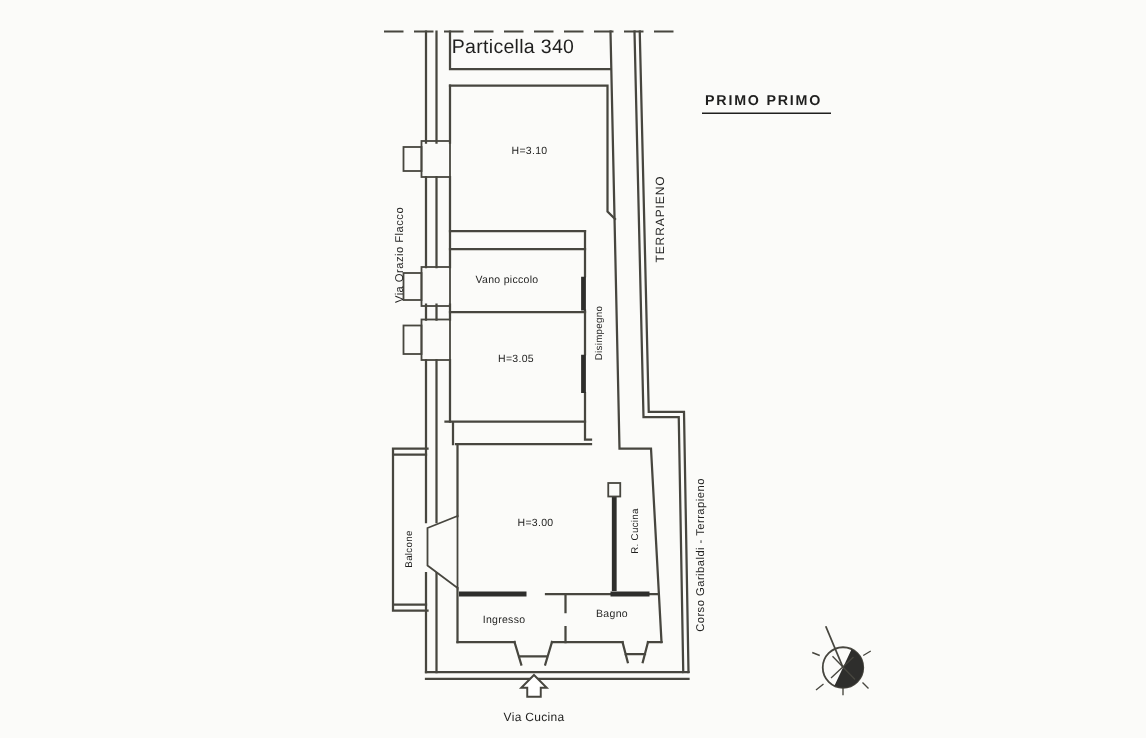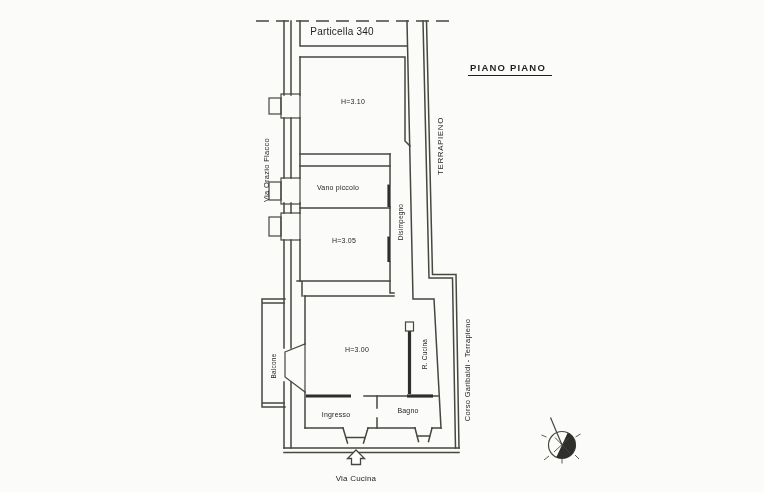--- a/index.html
+++ b/index.html
@@ -15,21 +15,21 @@
   svg .dash{stroke:var(--ink,#47463f);stroke-width:1.4;fill:none;stroke-dasharray:13 7;}
   svg .fillw{fill:#ffffff;stroke:var(--ink,#47463f);stroke-width:1.3;}
   svg .filld{fill:var(--inkdark,#2e2e2c);stroke:none;}
   .lbl{
     position:absolute;white-space:nowrap;
     transform:translate(-50%,-50%);
     font-size:7px;letter-spacing:.2px;color:var(--text,#1f1f1e);
   }
   .lbl.rot{transform:translate(-50%,-50%) rotate(-90deg);}
   .lbl.sz8{font-size:8px;}
-  .lbl.sz85{font-size:10px;}
+  .lbl.sz85{font-size:13px;}
   .lbl.sz65{font-size:6.5px;}
   .lbl.street{font-size:7.5px;letter-spacing:.3px;}
   #floor-title{
     position:absolute;left:468px;top:62px;
     font-size:9.5px;font-weight:bold;letter-spacing:1.2px;
     border-bottom:1.2px solid var(--text,#1f1f1e);
     padding:0 6px 2px 2px;
   }
 </style>
 </head>
@@ -115,21 +115,21 @@
 
     <g>
       <circle class="thin" cx="562" cy="445" r="13.5"></circle>
       <path class="filld" d="M562 431.5 A13.5 13.5 0 0 1 562 458.5 L562 445 Z" transform="rotate(25 562 445)"></path>
       <path class="thin" d="M550.5 417.5 L562 445"></path>
       <path class="thin" style="stroke-width:.9" d="M555 437.5 L570 453 M569 438 L554 452"></path>
       <path class="thin" style="stroke-width:.9" d="M546.5 437 l-5 -2 M549 456 l-5 4 M575 455 l4 4 M562 458.5 v5 M575.5 437 l5 -3"></path>
     </g>
   </svg>
 
-  <div id="floor-title">PIANO PIANO</div>
+  <div id="floor-title">PRIMO PRIMO</div>
 
   <div class="lbl sz85" style="left:342px;top:31px;">Particella 340</div>
 
   <div class="lbl" style="left:353px;top:101px;">H=3.10</div>
   <div class="lbl" style="left:338px;top:187px;">Vano piccolo</div>
   <div class="lbl rot sz65" style="left:400px;top:222px;">Disimpegno</div>
   <div class="lbl" style="left:344px;top:240px;">H=3.05</div>
   <div class="lbl" style="left:357px;top:349px;">H=3.00</div>
   <div class="lbl rot sz65" style="left:424px;top:354px;">R. Cucina</div>
   <div class="lbl rot sz65" style="left:273px;top:366px;">Balcone</div>

